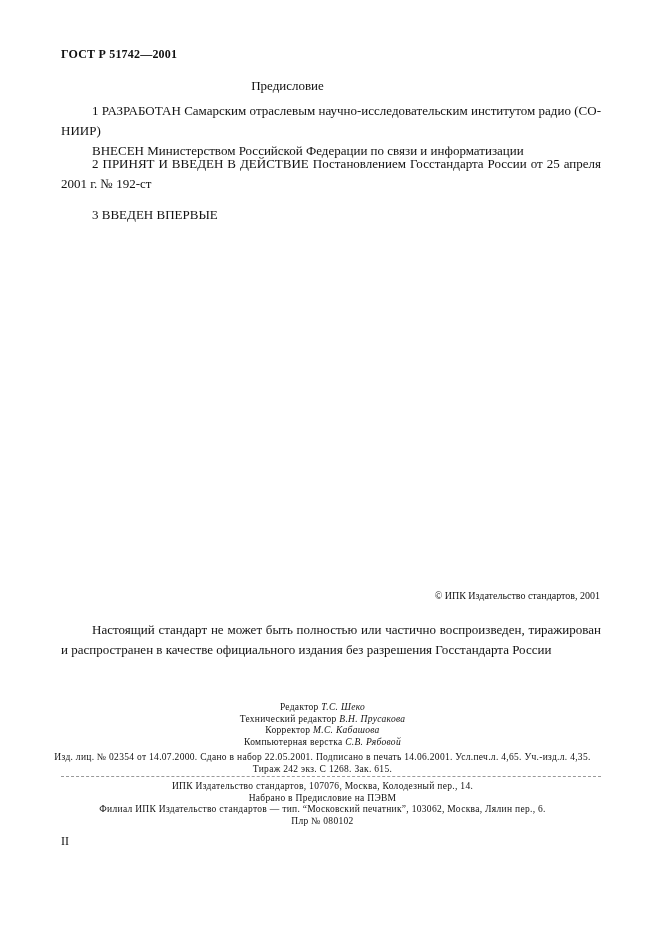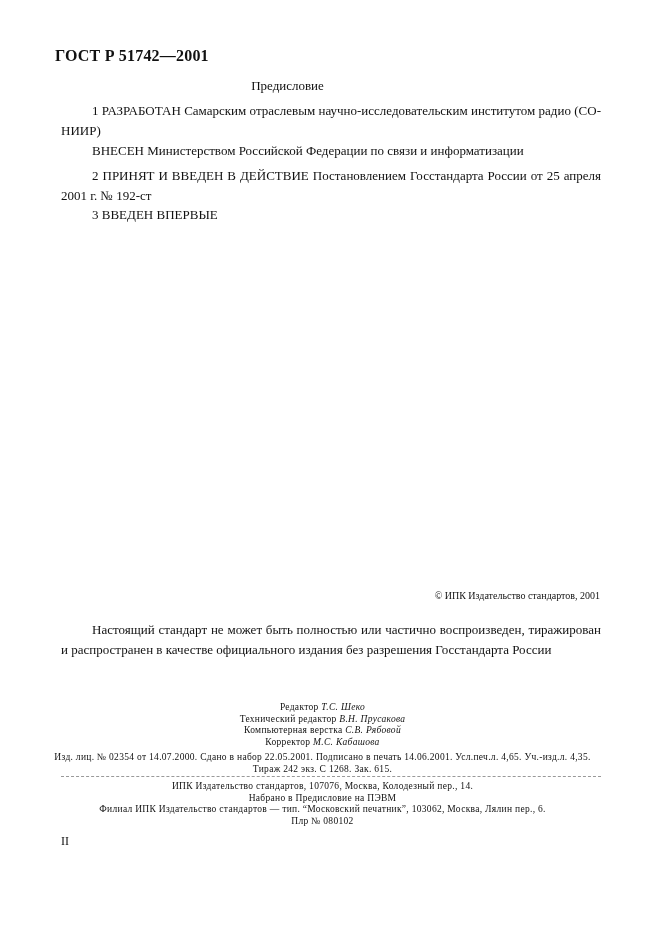--- a/index.html
+++ b/index.html
@@ -1,19 +1,19 @@
 <!DOCTYPE html>
 <html><head>
   <meta charset="utf-8">
   <style>
     html, body { margin: 0; padding: 0; background: #ffffff; }
     body { width: 661px; height: 936px; position: relative; overflow: hidden;
       font-family: "Liberation Serif", serif; color: #111; }
     .abs { position: absolute; }
-    .header { left: 55px; top: 47px; font-weight: bold; font-size: 16px; letter-spacing: 0.2px; }
+    .header { left: 61px; top: 47px; font-weight: bold; font-size: 12px; letter-spacing: 0.2px; }
     .title { left: 0; width: 575px; top: 78px; text-align: center; font-size: 13px; }
     .para { left: 61px; width: 540px; font-size: 13px; line-height: 20px; text-align: justify; }
     .para .ind { display: inline-block; width: 31px; }
     .copyright { right: 61px; top: 590px; font-size: 10px; }
     .imprint { left: 0; width: 645px; text-align: center; font-size: 9.5px; line-height: 11.5px; letter-spacing: 0.3px; }
     .imprint i { font-style: italic; }
     .rule { left: 61px; width: 540px; top: 776px; border-top: 1px dashed #999; height: 0; }
     .pagenum { left: 61px; top: 834px; font-size: 12px; }
   </style>
 </head>
@@ -27,42 +27,42 @@
   <span class="ind"></span><span>1</span>
   <span>РАЗРАБОТАН</span>
   <span>Самарским отраслевым научно-исследовательским институтом радио (СО-НИИР)</span>
 </div>
 
 <div class="abs para" style="top:141px">
   <span class="ind"></span><span>ВНЕСЕН</span>
   <span>Министерством Российской Федерации по связи и информатизации</span>
 </div>
 
-<div class="abs para" style="top:166px">
+<div class="abs para" style="top:154px">
   <span class="ind"></span><span>2</span>
   <span>ПРИНЯТ И ВВЕДЕН В ДЕЙСТВИЕ</span>
   <span>Постановлением Госстандарта России от 25 апреля 2001 г. № 192-ст</span>
 </div>
 
 <div class="abs para" style="top:205px">
   <span class="ind"></span><span>3</span>
   <span>ВВЕДЕН ВПЕРВЫЕ</span>
 </div>
 
 <div class="abs copyright">© ИПК Издательство стандартов, 2001</div>
 
 <div class="abs para" style="top:620px">
   <span class="ind"></span><span>Настоящий стандарт не может быть полностью или частично воспроизведен, тиражирован и распространен в качестве официального издания без разрешения Госстандарта России</span>
 </div>
 
 <div class="abs imprint" style="top:702px">
   <div><span>Редактор</span> <i>Т.С. Шеко</i></div>
   <div><span>Технический редактор</span> <i>В.Н. Прусакова</i></div>
+  <div><span>Корректор</span> <i>М.С. Кабашова</i></div>
   <div><span>Компьютерная верстка</span> <i>С.В. Рябовой</i></div>
-  <div><span>Корректор</span> <i>М.С. Кабашова</i></div>
 </div>
 
 <div class="abs imprint" style="top:752px">
   <div>Изд. лиц. № 02354 от 14.07.2000. Сдано в набор 22.05.2001. Подписано в печать 14.06.2001. Усл.печ.л. 4,65. Уч.-изд.л. 4,35.</div>
   <div>Тираж  242  экз. С  1268. Зак. 615.</div>
 </div>
 
 <div class="abs rule"></div>
 
 <div class="abs imprint" style="top:781px">

